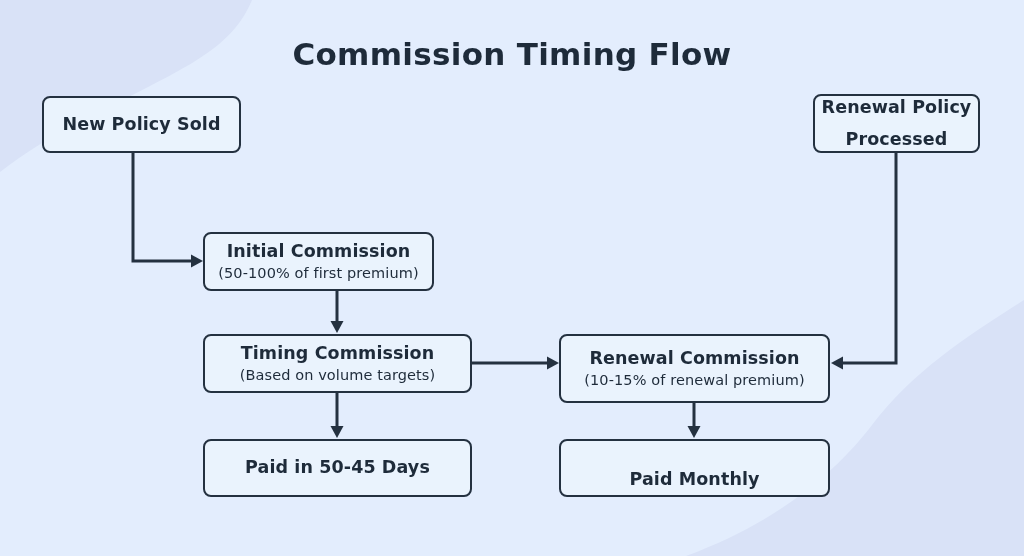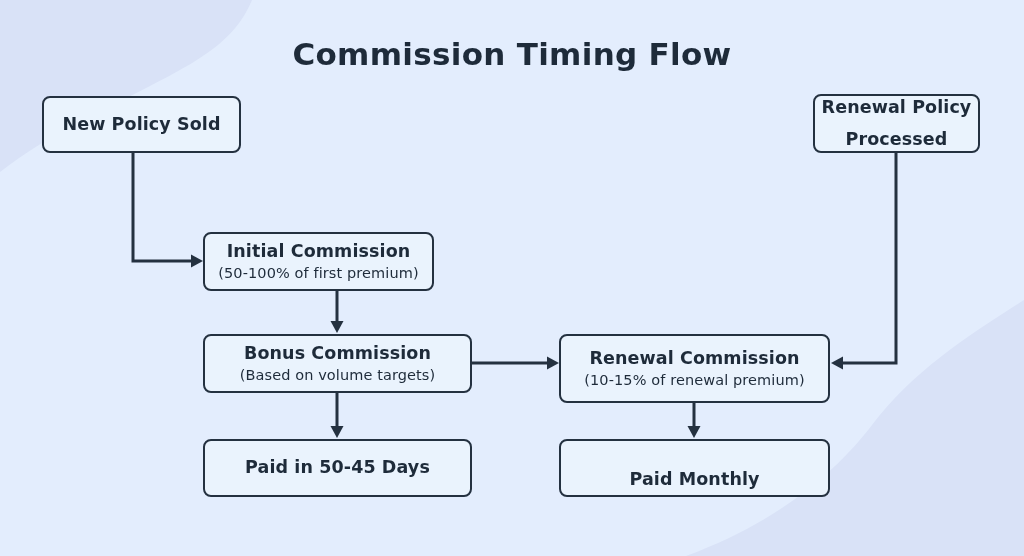--- a/index.html
+++ b/index.html
@@ -91,21 +91,21 @@
     <span class="main">Renewal Policy</span>
     <span class="main" style="margin-top:10px;">Processed</span>
   </div>
 
   <div class="node" id="node-initial">
     <span class="main">Initial Commission</span>
     <span class="sub">(50-100% of first premium)</span>
   </div>
 
   <div class="node" id="node-bonus">
-    <span class="main">Bonus Commission</span>
+    <span class="main">Timing Commission</span>
     <span class="sub">(Based on volume targets)</span>
   </div>
 
   <div class="node" id="node-renewal-comm">
     <span class="main">Renewal Commission</span>
     <span class="sub">(10-15% of renewal premium)</span>
   </div>
 
   <div class="node" id="node-paid-days">
     <span class="main">Paid in 50-45 Days</span>

